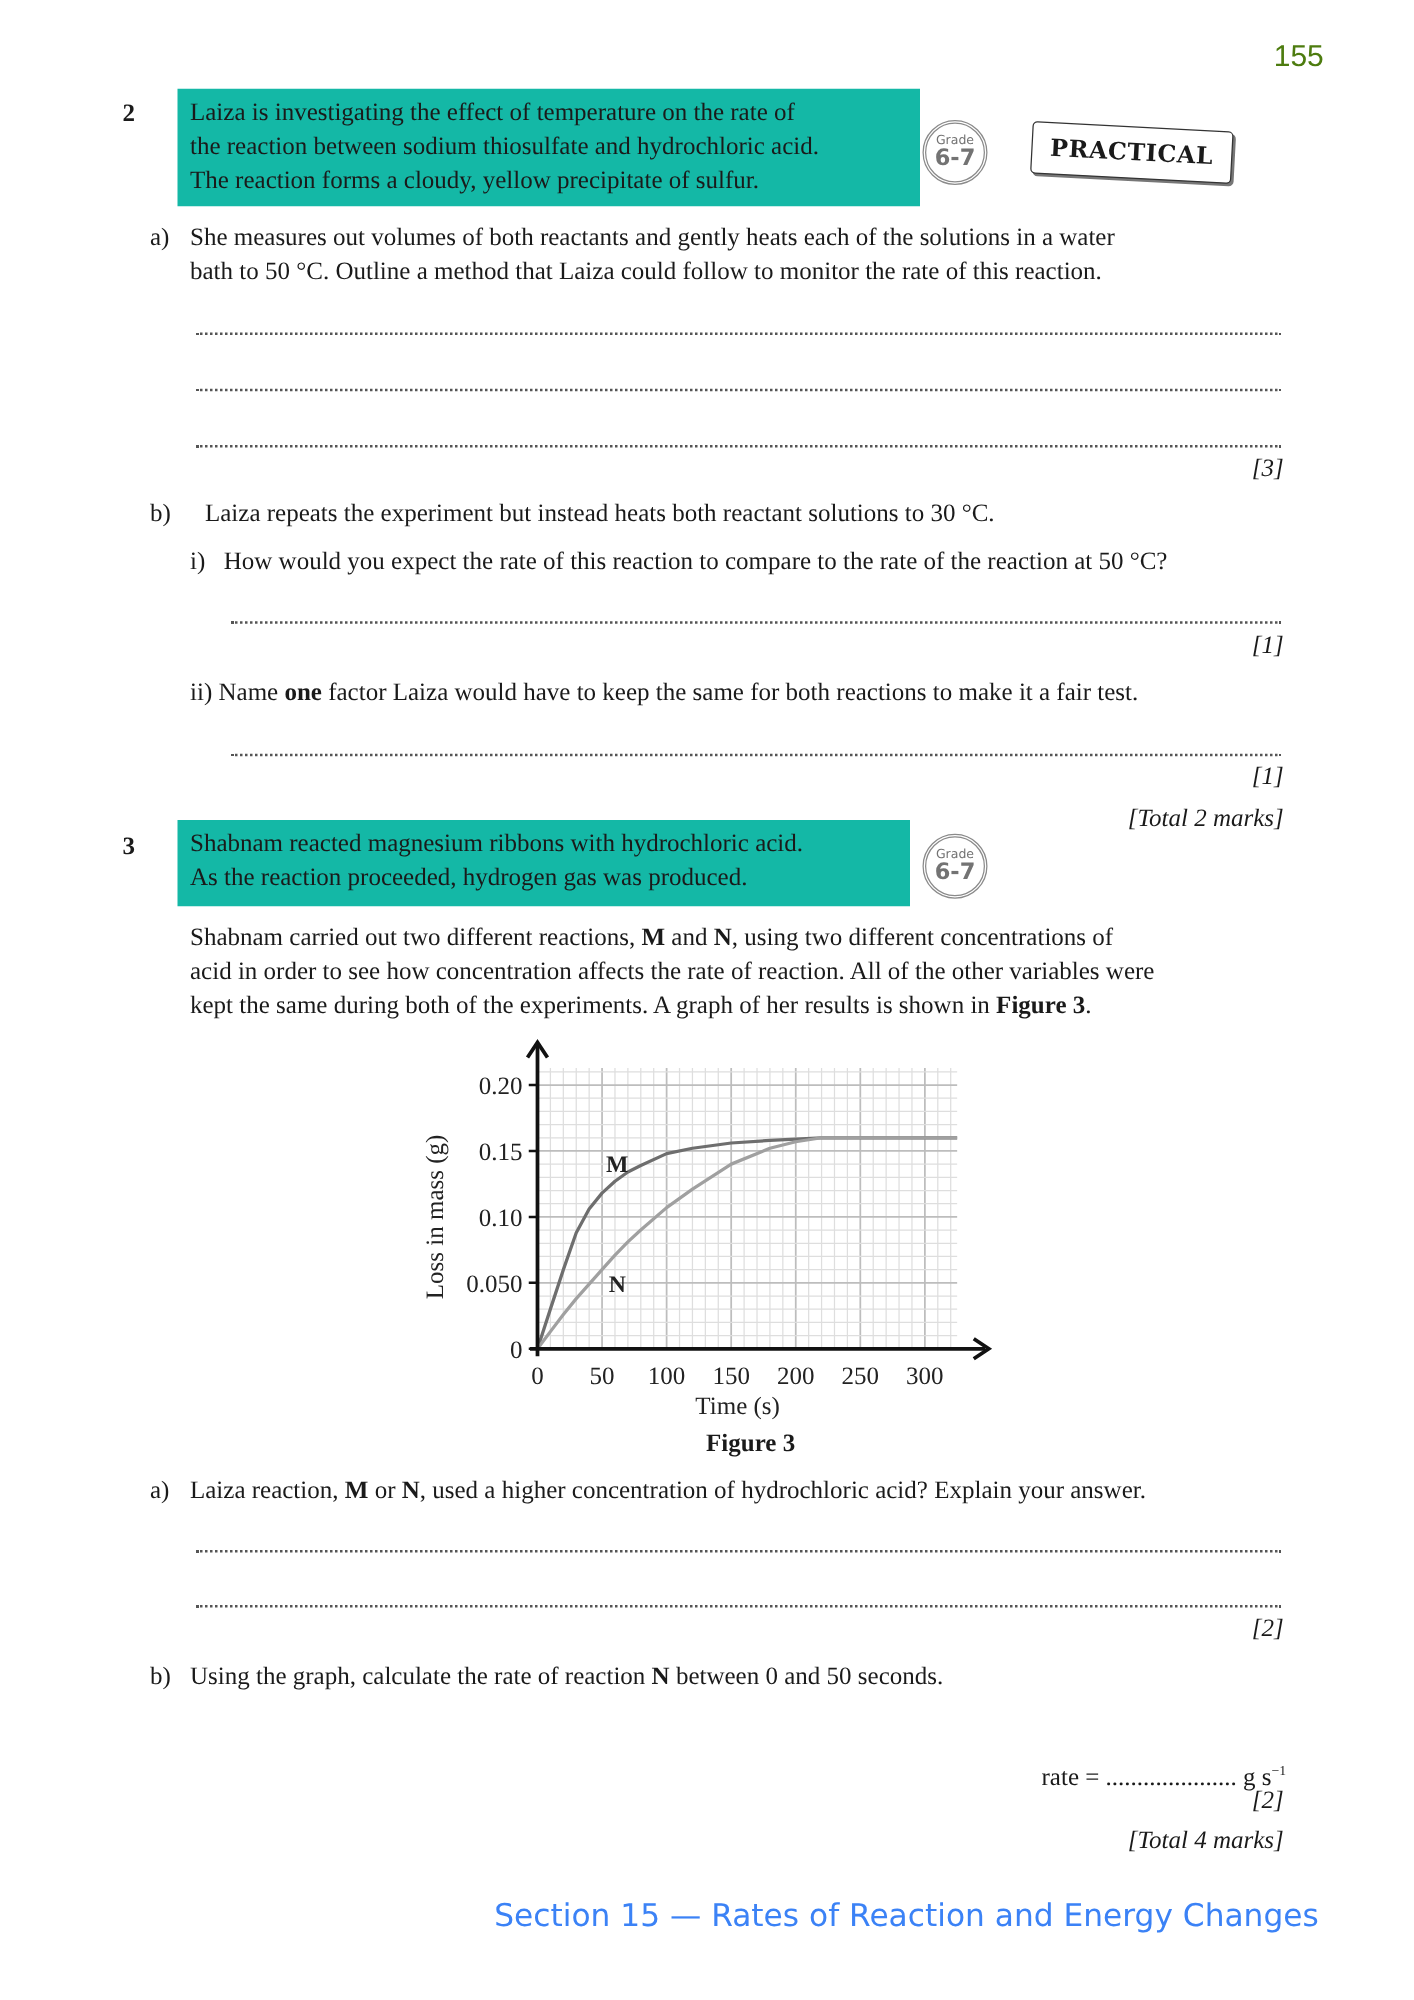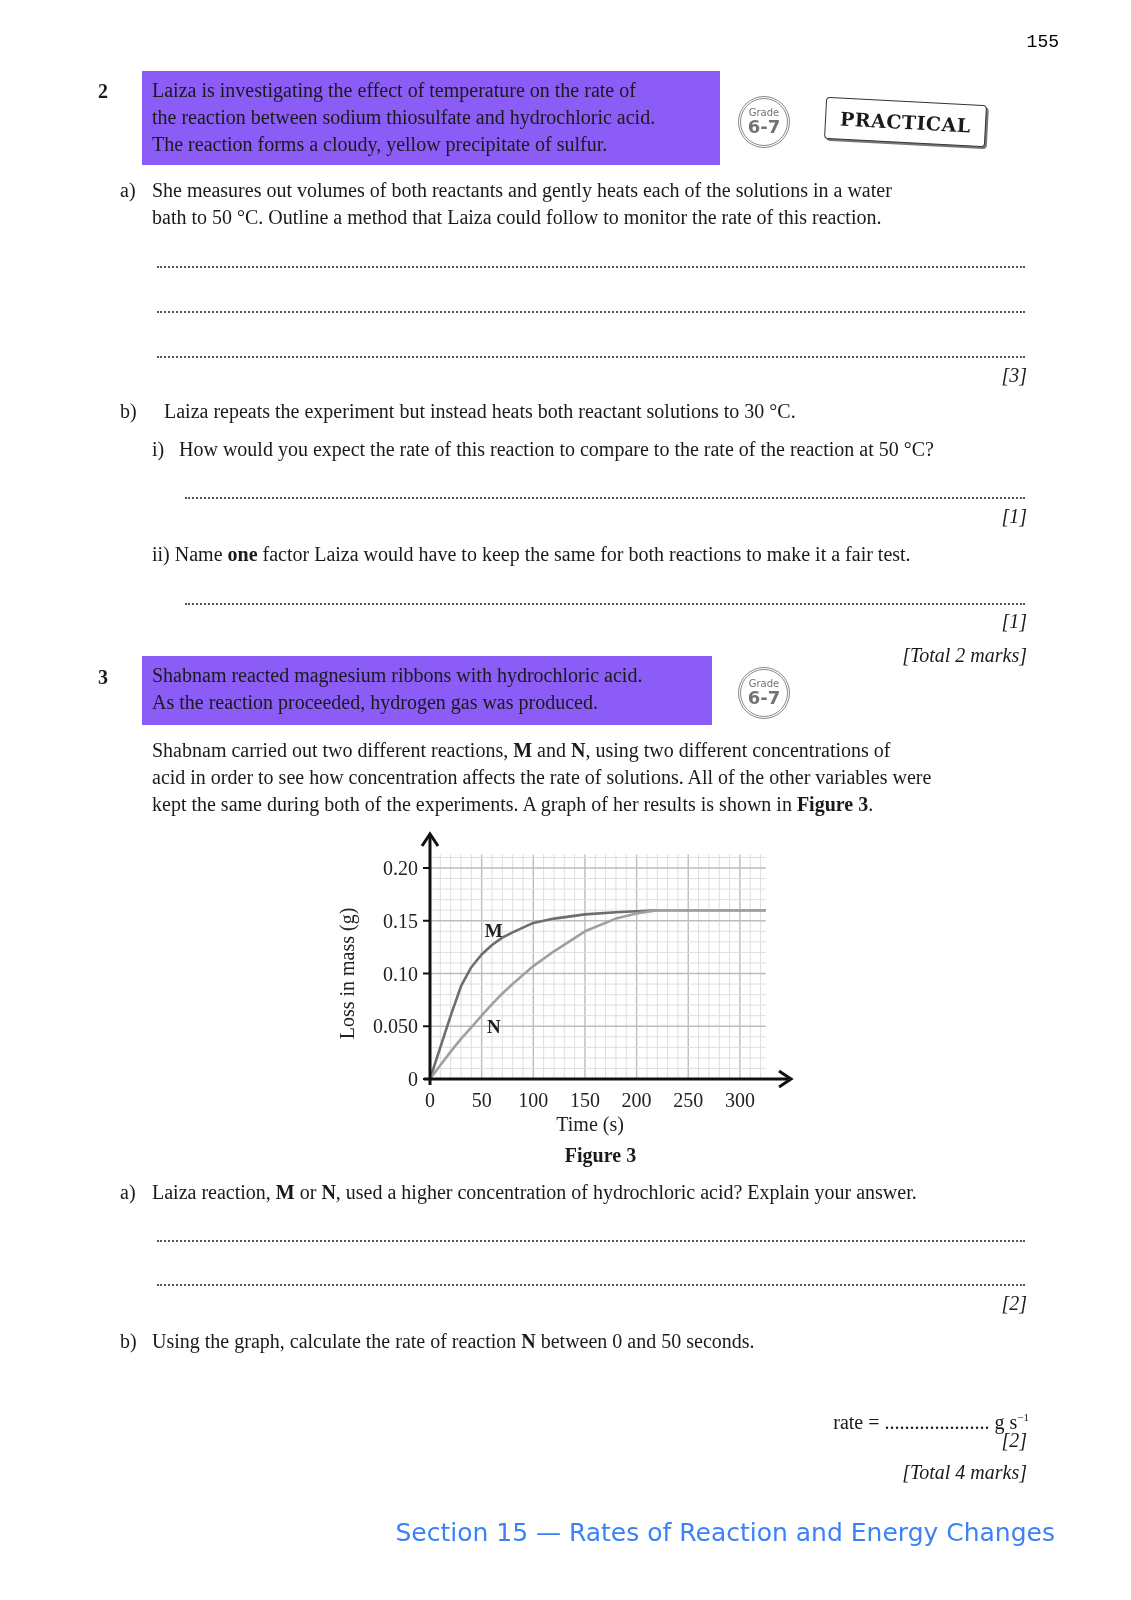--- a/index.html
+++ b/index.html
@@ -1,21 +1,21 @@
 <!DOCTYPE html>
 <html><head>
 <meta charset="utf-8">
 <style>
   html, body { margin: 0; padding: 0; background: #ffffff; }
   body { width: 1131px; height: 1600px; position: relative; overflow: hidden;
          font-family: "Liberation Serif", "DejaVu Serif", serif; color: #1a1a1a; font-size: 20px; }
   .abs { position: absolute; }
-  .page-num { right: 72px; top: 32px; font-family: Liberation Mono, monospace; font-size: 18px; color: #000000; }
+  .page-num { right: 72px; top: 32px; font-family: Liberation Sans, sans-serif; font-size: 24px; color: #4d7c0f; }
   .qnum { font-weight: bold; font-size: 20px; }
-  .intro-box { background: #8b5cf6; padding: 6px 10px 6px 10px; line-height: 27px; font-size: 20px; }
+  .intro-box { background: #14b8a6; padding: 6px 26px 6px 10px; line-height: 27px; font-size: 20px; }
   .line { line-height: 27px; white-space: nowrap; }
   .dots { border-bottom: 2px dotted #555; height: 0; }
   .marks { font-style: italic; font-size: 20px; text-align: right; right: 104px; }
   .grade-badge { width: 46px; height: 46px; border-radius: 50%; border: 3px double #8a8a8a;
                  display: flex; flex-direction: column; align-items: center; justify-content: center;
                  color: #737373; font-family: "DejaVu Sans", sans-serif; }
   .grade-badge .g1 { font-size: 10px; line-height: 10px; }
   .grade-badge .g2 { font-size: 18px; font-weight: bold; line-height: 18px; }
   .practical { border: 1.5px solid #333; border-radius: 4px; padding: 9px 14px; transform: rotate(3deg);
                font-family: "DejaVu Serif", serif; font-weight: bold; font-size: 19px; letter-spacing: 0.5px;
@@ -68,21 +68,21 @@
   <div class="line">As the reaction proceeded, hydrogen gas was produced.</div>
 </div>
 <div class="abs grade-badge" style="left:738px; top:667px;">
   <span class="g1">Grade</span>
   <span class="g2">6-7</span>
 </div>
 
 <div class="abs line" style="left:152px; top:737px;">
   <span>Shabnam carried out two different reactions, </span><b>M</b><span> and </span><b>N</b><span>, using two different concentrations of</span>
 </div>
-<div class="abs line" style="left:152px; top:764px;">acid in order to see how concentration affects the rate of solutions.  All of the other variables were</div>
+<div class="abs line" style="left:152px; top:764px;">acid in order to see how concentration affects the rate of reaction.  All of the other variables were</div>
 <div class="abs line" style="left:152px; top:791px;">
   <span>kept the same during both of the experiments.  A graph of her results is shown in </span><b>Figure 3</b><span>.</span>
 </div>
 
 <div class="abs" style="left:320px; top:825px; width:480px; height:320px;">
   <svg id="chart" width="480" height="320" viewBox="320 825 480 320">
       <line x1="430" x2="430" y1="1079" y2="854.45" stroke="#bdbdbd" stroke-width="1.4"></line>
       <line x1="440.33" x2="440.33" y1="1079" y2="854.45" stroke="#dedede" stroke-width="1"></line>
       <line x1="450.65999999999997" x2="450.65999999999997" y1="1079" y2="854.45" stroke="#dedede" stroke-width="1"></line>
       <line x1="460.99" x2="460.99" y1="1079" y2="854.45" stroke="#dedede" stroke-width="1"></line>

